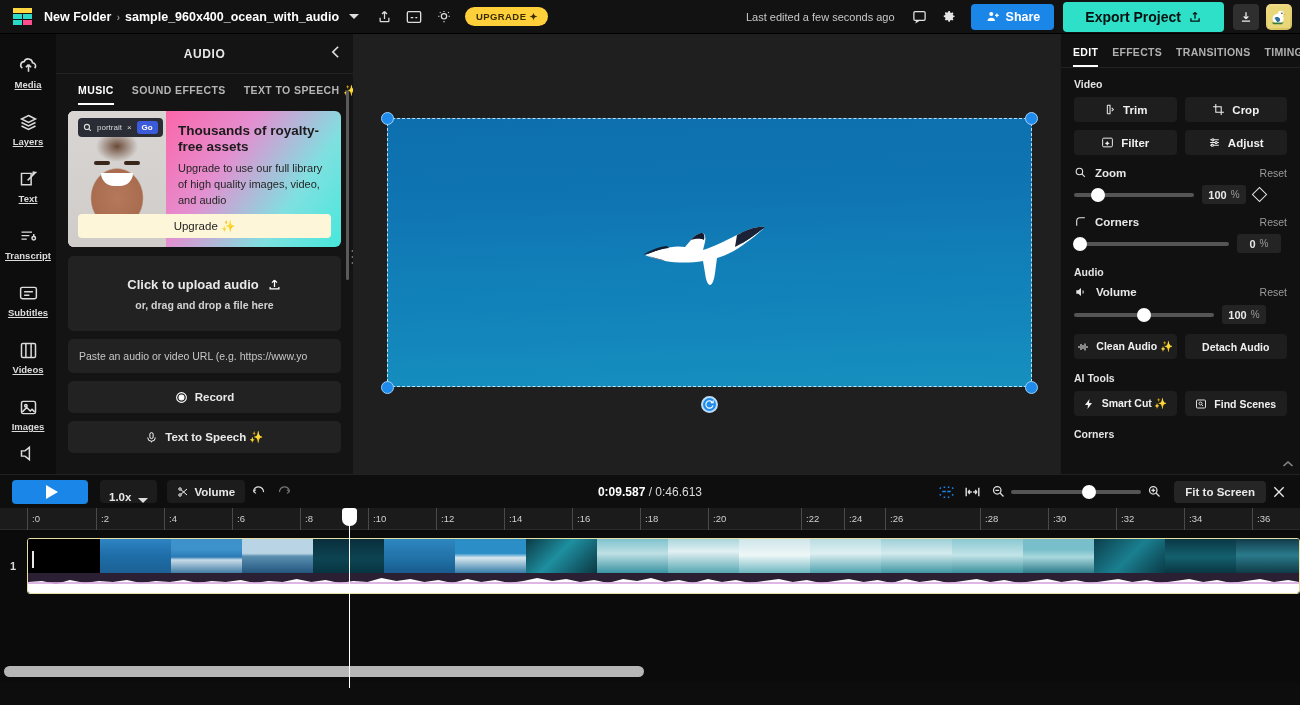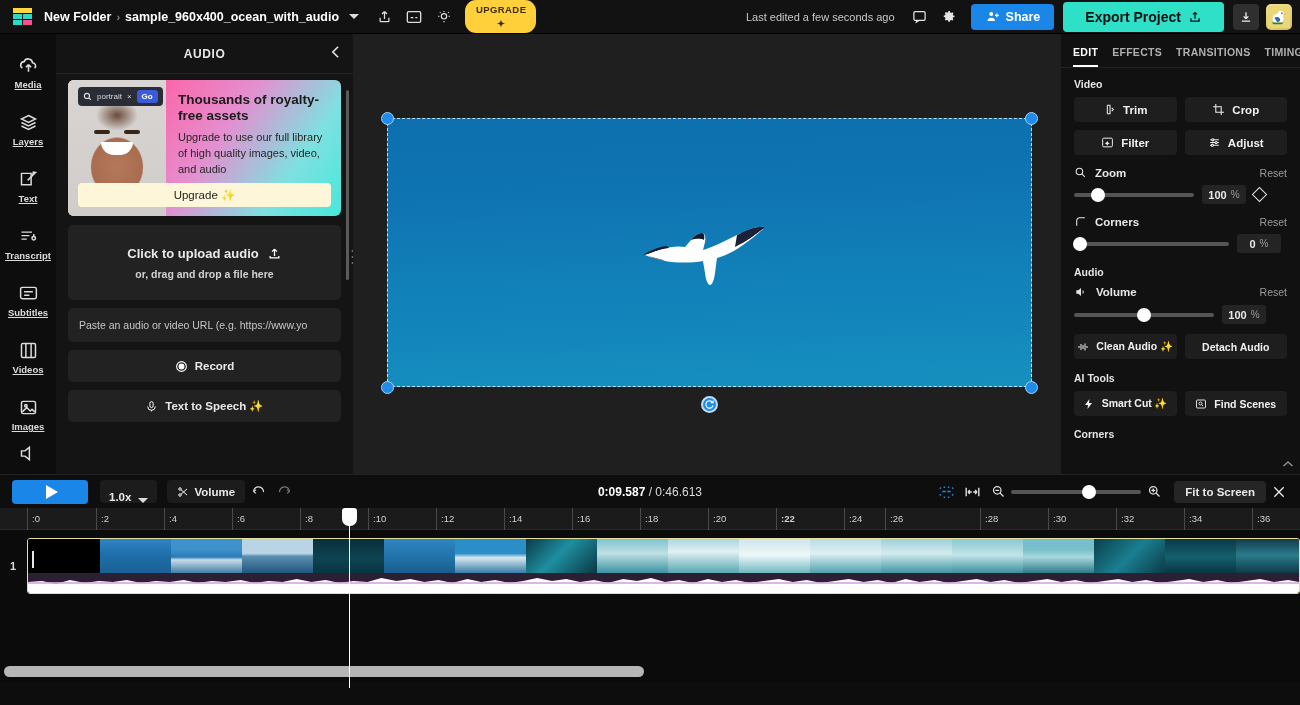--- a/index.html
+++ b/index.html
@@ -32,21 +32,21 @@
   .crumb-folder { color: #ffffff; }
   .crumb-sep { color:#888; font-size: 11px; }
   .crumb-file { color:#ffffff; }
   .tb-icon { width: 30px; height: 26px; display:flex; align-items:center; justify-content:center;
     color:#ddd; cursor:pointer; }
   .caret-down { width:0;height:0;border-left:5px solid transparent;border-right:5px solid transparent;
     border-top:5px solid #ddd; }
   .upgrade-pill {
     background:#ffd03a; color:#3a2c00; font-size:9.5px; font-weight:bold;
     letter-spacing:.4px; border-radius:11px; padding:4px 10px 4px 11px; margin-left:6px;
-    display:flex; align-items:center; gap:3px; cursor:pointer;flex-direction:column;
+    display:flex; align-items:center; gap:3px; cursor:pointer;
   }
   .spacer { flex: 1; }
   .last-edit { font-size: 11px; color:#c8c8c8; margin-right:10px; }
   .share-btn { background:#1a86e8; color:#fff; font-size:12.5px; font-weight:bold;
     padding:6px 14px; border-radius:4px; display:flex;align-items:center;gap:6px;
     margin-left:6px; cursor:pointer; }
   .export-btn { background:#2ee0c8; color:#06100f; font-size:14px; font-weight:bold;
     padding:7px 22px; border-radius:4px; margin-left:9px; display:flex;align-items:center;gap:7px;
     cursor:pointer; }
   .dl-btn { background:#2f2f2f; width:26px;height:26px;border-radius:4px;margin-left:9px;
@@ -370,20 +370,25 @@
 
 <div class="panel">
   <div class="panel-head">
     <span class="panel-title">AUDIO</span>
     <span class="panel-collapse">
       <svg width="11" height="14" viewBox="0 0 12 16" fill="none" stroke="#ddd" stroke-width="2">
         <path d="M9 2L3 8l6 6"></path>
         </svg>
     </span>
   </div>
+  <div class="tabs">
+    <div class="tab active">MUSIC</div>
+    <div class="tab">SOUND EFFECTS</div>
+    <div class="tab">TEXT TO SPEECH ✨</div>
+  </div>
   <div class="panel-body">
     <div class="promo">
       <div class="promo-img">
         <div class="face">
             <div class="face-brow1"></div>
             <div class="face-brow2"></div>
           </div>
       </div>
       <div class="promo-search">
         <svg width="9" height="9" viewBox="0 0 16 16" fill="none" stroke="#ddd" stroke-width="2">
@@ -684,21 +689,21 @@
   <div class="tick" style="left:96px;">:2</div>
   <div class="tick" style="left:164px;">:4</div>
   <div class="tick" style="left:232px;">:6</div>
   <div class="tick" style="left:300px;">:8</div>
   <div class="tick" style="left:368px;">:10</div>
   <div class="tick" style="left:436px;">:12</div>
   <div class="tick" style="left:504px;">:14</div>
   <div class="tick" style="left:572px;">:16</div>
   <div class="tick" style="left:640px;">:18</div>
   <div class="tick" style="left:708px;">:20</div>
-  <div class="tick" style="left:776px;font-weight:bold;">:22</div>
+  <div class="tick" style="left:801px;">:22</div>
   <div class="tick" style="left:844px;">:24</div>
   <div class="tick" style="left:885px;">:26</div>
   <div class="tick" style="left:980px;">:28</div>
   <div class="tick" style="left:1048px;">:30</div>
   <div class="tick" style="left:1116px;">:32</div>
   <div class="tick" style="left:1184px;">:34</div>
   <div class="tick" style="left:1252px;">:36</div>
 </div>
 
 <div class="tl-body">

